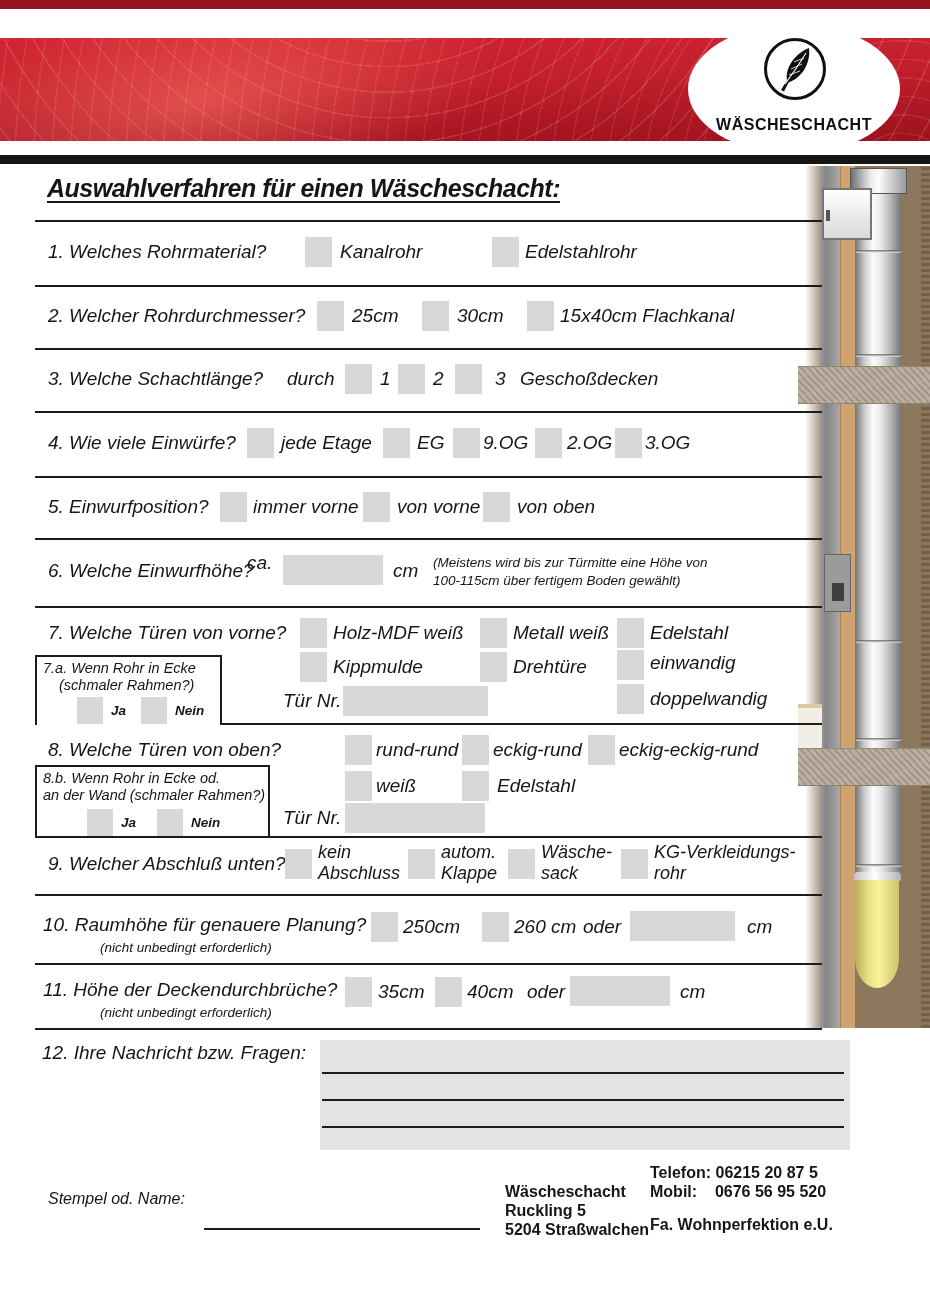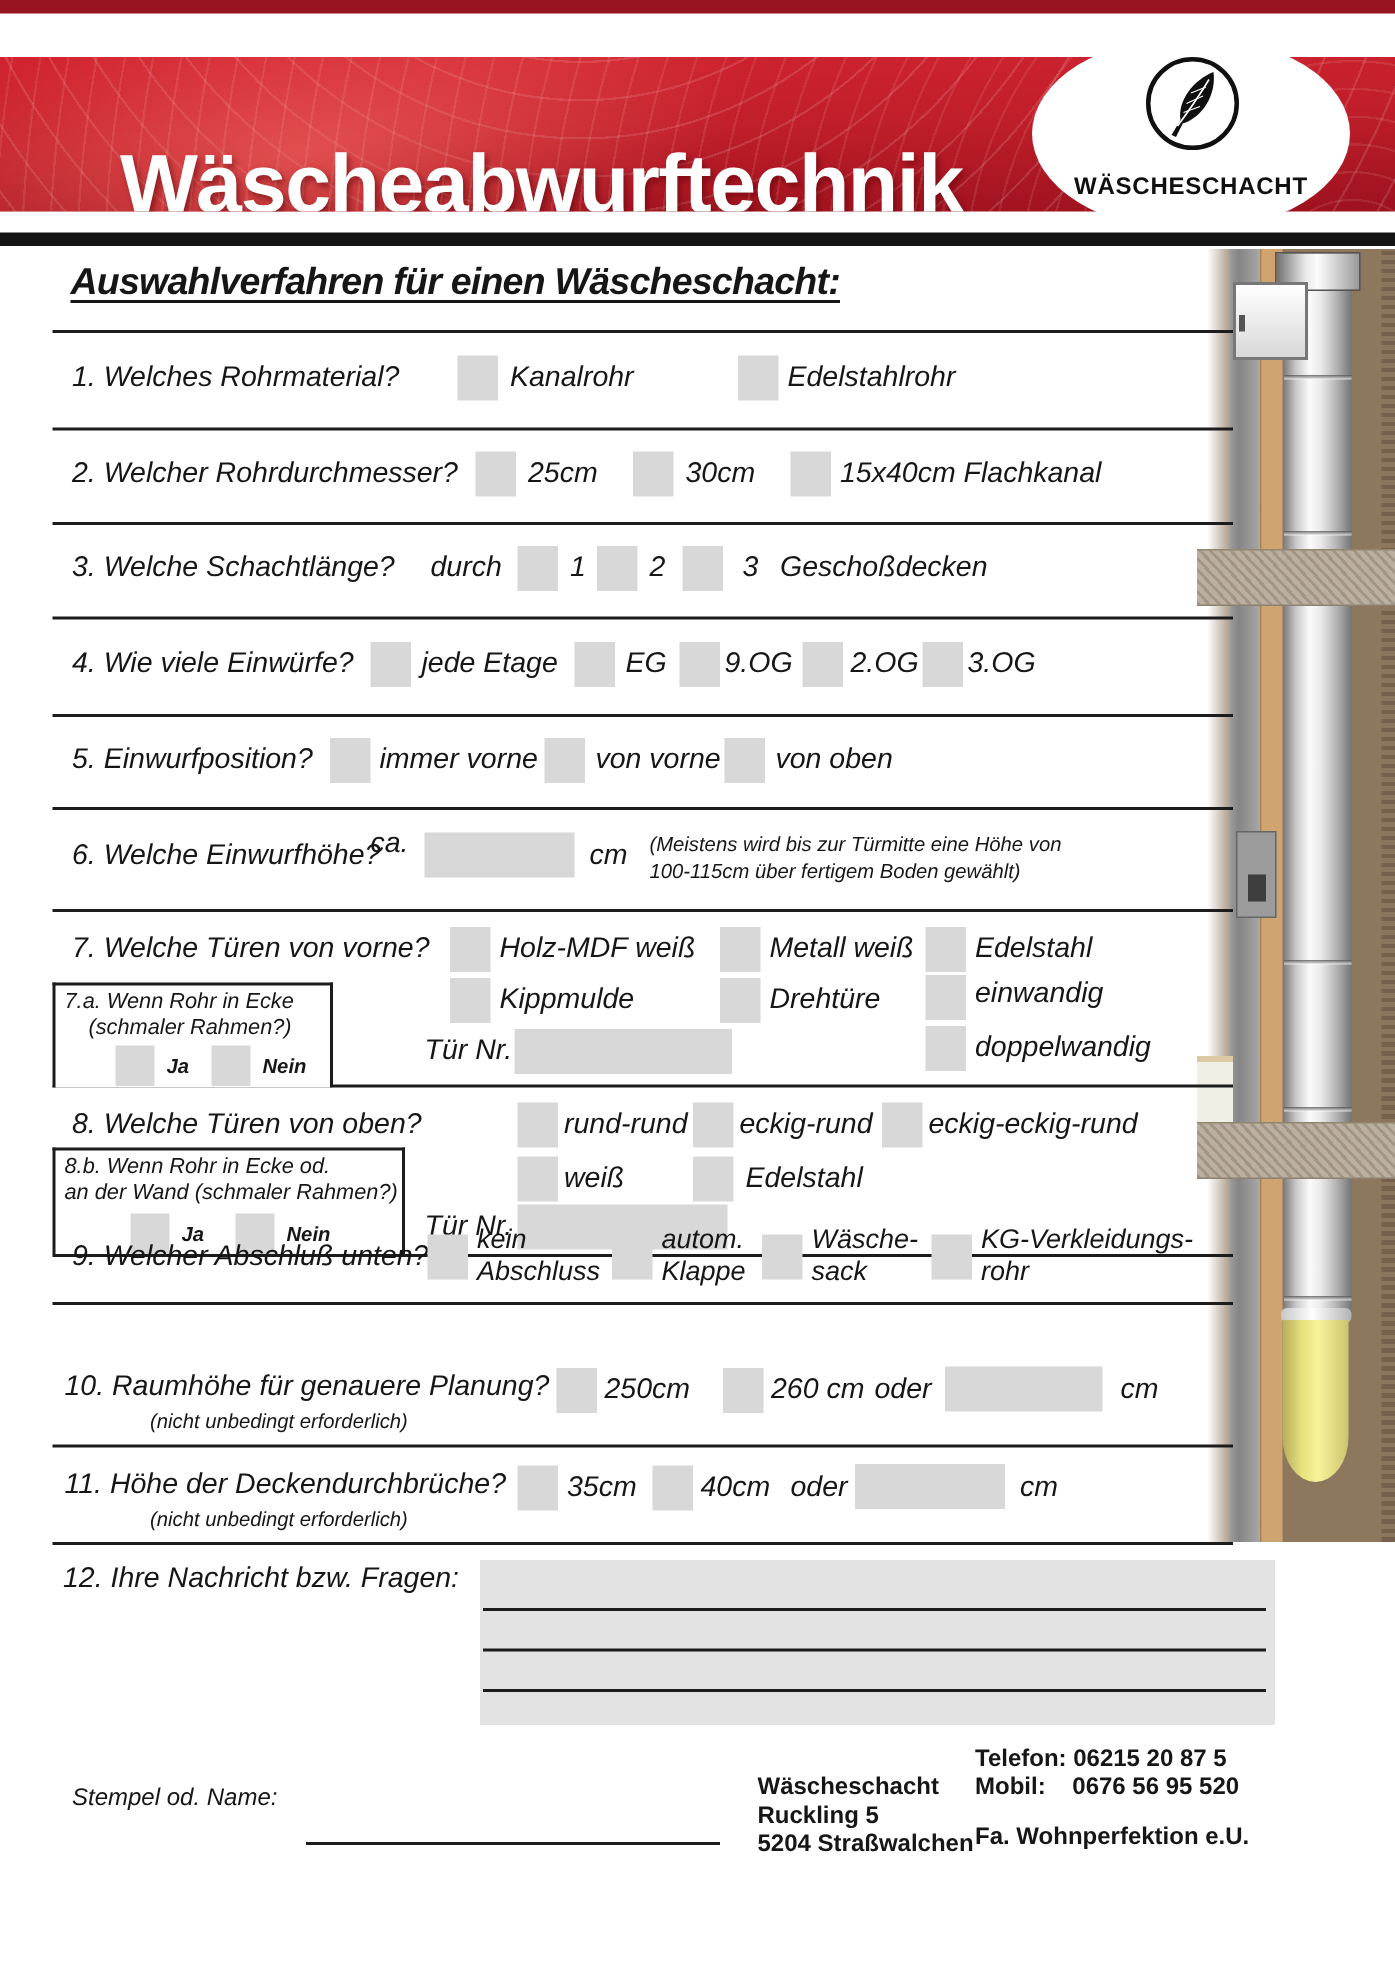--- a/index.html
+++ b/index.html
@@ -88,21 +88,20 @@
   .content { position:absolute; inset:0; z-index:1; }
 </style>
 </head>
 <body>
 
 <div class="page">
 
   <div class="top-strip"></div>
   <div class="band">
     <div class="band-swoosh"></div>
-    <div class="band-title">Wäscheabwurftechnik</div>
   </div>
   <div class="logo-blob">
     <div class="logo-circle">
       <svg width="40" height="46" viewBox="0 0 40 46">
         <path d="M33 1 C20 6 9 20 11 33 L5 43 l3 1.4 4.5 -9 C26 31 35 16 33 1 Z" fill="#101010"></path>
         <path d="M9 37 C15 29 24 16 30 6" stroke="#ffffff" stroke-width="1.1" fill="none"></path>
         <path d="M13 28 L24 24 M15 22 L26 17 M18 15 L28 11" stroke="#ffffff" stroke-width="0.8" fill="none"></path>
       </svg>
     </div>
     <div class="logo-text">WÄSCHESCHACHT</div>
@@ -249,21 +248,21 @@
       <div class="subbox" style="left:0;top:40px;width:235px;height:71px;border-bottom:none">
         <span class="subbox-text" style="left:6px;top:3px">8.b. Wenn Rohr in Ecke od.</span>
         <span class="subbox-text" style="left:6px;top:20px">an der Wand (schmaler Rahmen?)</span>
         <span class="cb" style="left:50px;top:42px;width:26px;height:27px"></span>
         <span class="yn" style="left:84px;top:48px">Ja</span>
         <span class="cb" style="left:120px;top:42px;width:26px;height:27px"></span>
         <span class="yn" style="left:154px;top:48px">Nein</span>
       </div>
     </div>
 
-    <div class="row" style="top:808px;height:62px">
+    <div class="row" style="top:834px;height:62px">
       <span class="q-label" style="left:13px;top:19px">9. Welcher Abschluß unten?</span>
       <span class="cb" style="left:250px;top:15px"></span>
       <span class="two-line" style="left:283px;top:8px"><span>kein</span><br><span>Abschluss</span></span>
       <span class="cb" style="left:373px;top:15px"></span>
       <span class="two-line" style="left:406px;top:8px"><span>autom.</span><br><span>Klappe</span></span>
       <span class="cb" style="left:473px;top:15px"></span>
       <span class="two-line" style="left:506px;top:8px"><span>Wäsche-</span><br><span>sack</span></span>
       <span class="cb" style="left:586px;top:15px"></span>
       <span class="two-line" style="left:619px;top:8px"><span>KG-Verkleidungs-</span><br><span>rohr</span></span>
     </div>

